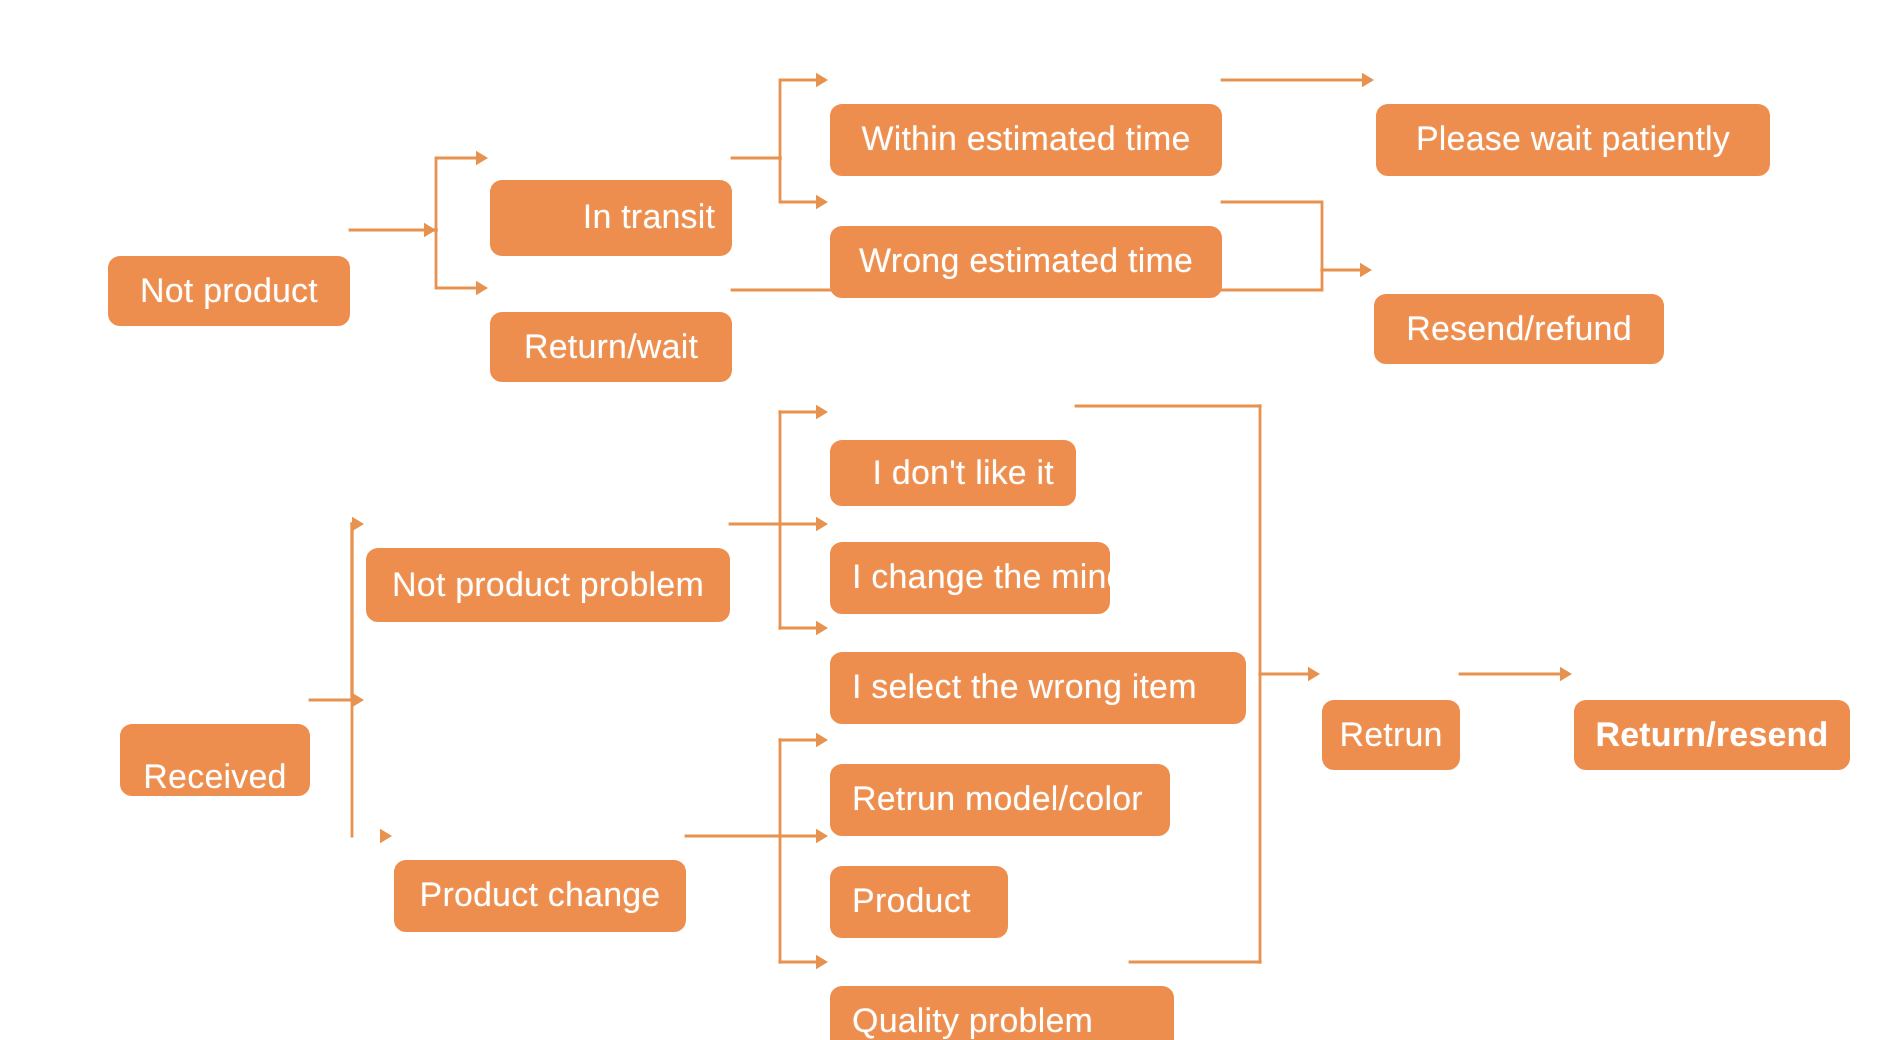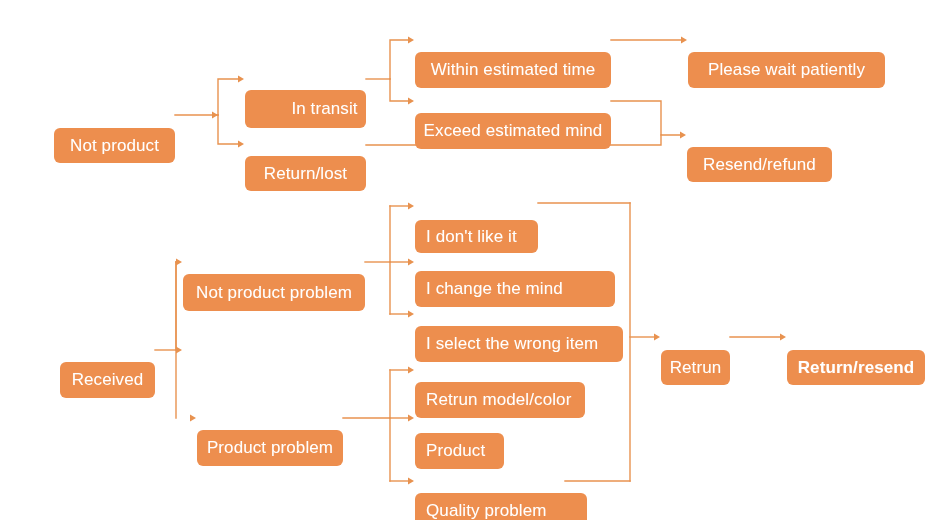--- a/index.html
+++ b/index.html
@@ -103,47 +103,47 @@
     </svg>
 
   <div id="node-layer">
       <div class="node center" style="left: 54px; top: 98px; width: 121px; height: 35px; background: rgb(237, 142, 78); color: rgb(255, 255, 255);">
         <span>Not product</span>
       </div>
       <div class="node center" style="left: 245px; top: 60px; width: 121px; height: 38px; background: rgb(237, 142, 78); color: rgb(255, 255, 255); padding-left: 47px;">
         <span>In transit</span>
       </div>
       <div class="node center" style="left: 245px; top: 126px; width: 121px; height: 35px; background: rgb(237, 142, 78); color: rgb(255, 255, 255);">
-        <span>Return/lost</span>
+        <span>Return/wait</span>
       </div>
       <div class="node center" style="left: 415px; top: 22px; width: 196px; height: 36px; background: rgb(237, 142, 78); color: rgb(255, 255, 255);">
         <span>Within estimated time</span>
       </div>
       <div class="node center" style="left: 415px; top: 83px; width: 196px; height: 36px; background: rgb(237, 142, 78); color: rgb(255, 255, 255);">
-        <span>Exceed estimated mind</span>
+        <span>Wrong estimated time</span>
       </div>
       <div class="node center" style="left: 688px; top: 22px; width: 197px; height: 36px; background: rgb(237, 142, 78); color: rgb(255, 255, 255);">
         <span>Please wait patiently</span>
       </div>
       <div class="node center" style="left: 687px; top: 117px; width: 145px; height: 35px; background: rgb(237, 142, 78); color: rgb(255, 255, 255);">
         <span>Resend/refund</span>
       </div>
-      <div class="node center" style="left: 60px; top: 332px; width: 95px; height: 36px; background: rgb(237, 142, 78); color: rgb(255, 255, 255);">
+      <div class="node center" style="left: 60px; top: 332px; width: 95px; height: 36px; background: rgb(237, 142, 78); color: rgb(255, 255, 255); align-items: flex-end;">
         <span>Received</span>
       </div>
       <div class="node center" style="left: 183px; top: 244px; width: 182px; height: 37px; background: rgb(237, 142, 78); color: rgb(255, 255, 255);">
         <span>Not product problem</span>
       </div>
       <div class="node center" style="left: 197px; top: 400px; width: 146px; height: 36px; background: rgb(237, 142, 78); color: rgb(255, 255, 255);">
-        <span>Product problem</span>
+        <span>Product change</span>
       </div>
-      <div class="node" style="left: 415px; top: 190px; width: 123px; height: 33px; background: rgb(237, 142, 78); color: rgb(255, 255, 255);">
+      <div class="node" style="left: 415px; top: 190px; width: 123px; height: 33px; background: rgb(237, 142, 78); color: rgb(255, 255, 255); justify-content: flex-end;">
         <span>I don't like it</span>
       </div>
-      <div class="node" style="left: 415px; top: 241px; width: 200px; height: 36px; background: rgb(237, 142, 78); color: rgb(255, 255, 255);">
+      <div class="node" style="left: 415px; top: 241px; width: 140px; height: 36px; background: rgb(237, 142, 78); color: rgb(255, 255, 255);">
         <span>I change the mind</span>
       </div>
       <div class="node" style="left: 415px; top: 296px; width: 208px; height: 36px; background: rgb(237, 142, 78); color: rgb(255, 255, 255);">
         <span>I select the wrong item</span>
       </div>
       <div class="node" style="left: 415px; top: 352px; width: 170px; height: 36px; background: rgb(237, 142, 78); color: rgb(255, 255, 255);">
         <span>Retrun model/color</span>
       </div>
       <div class="node" style="left: 415px; top: 403px; width: 89px; height: 36px; background: rgb(237, 142, 78); color: rgb(255, 255, 255);">
         <span>Product</span>

